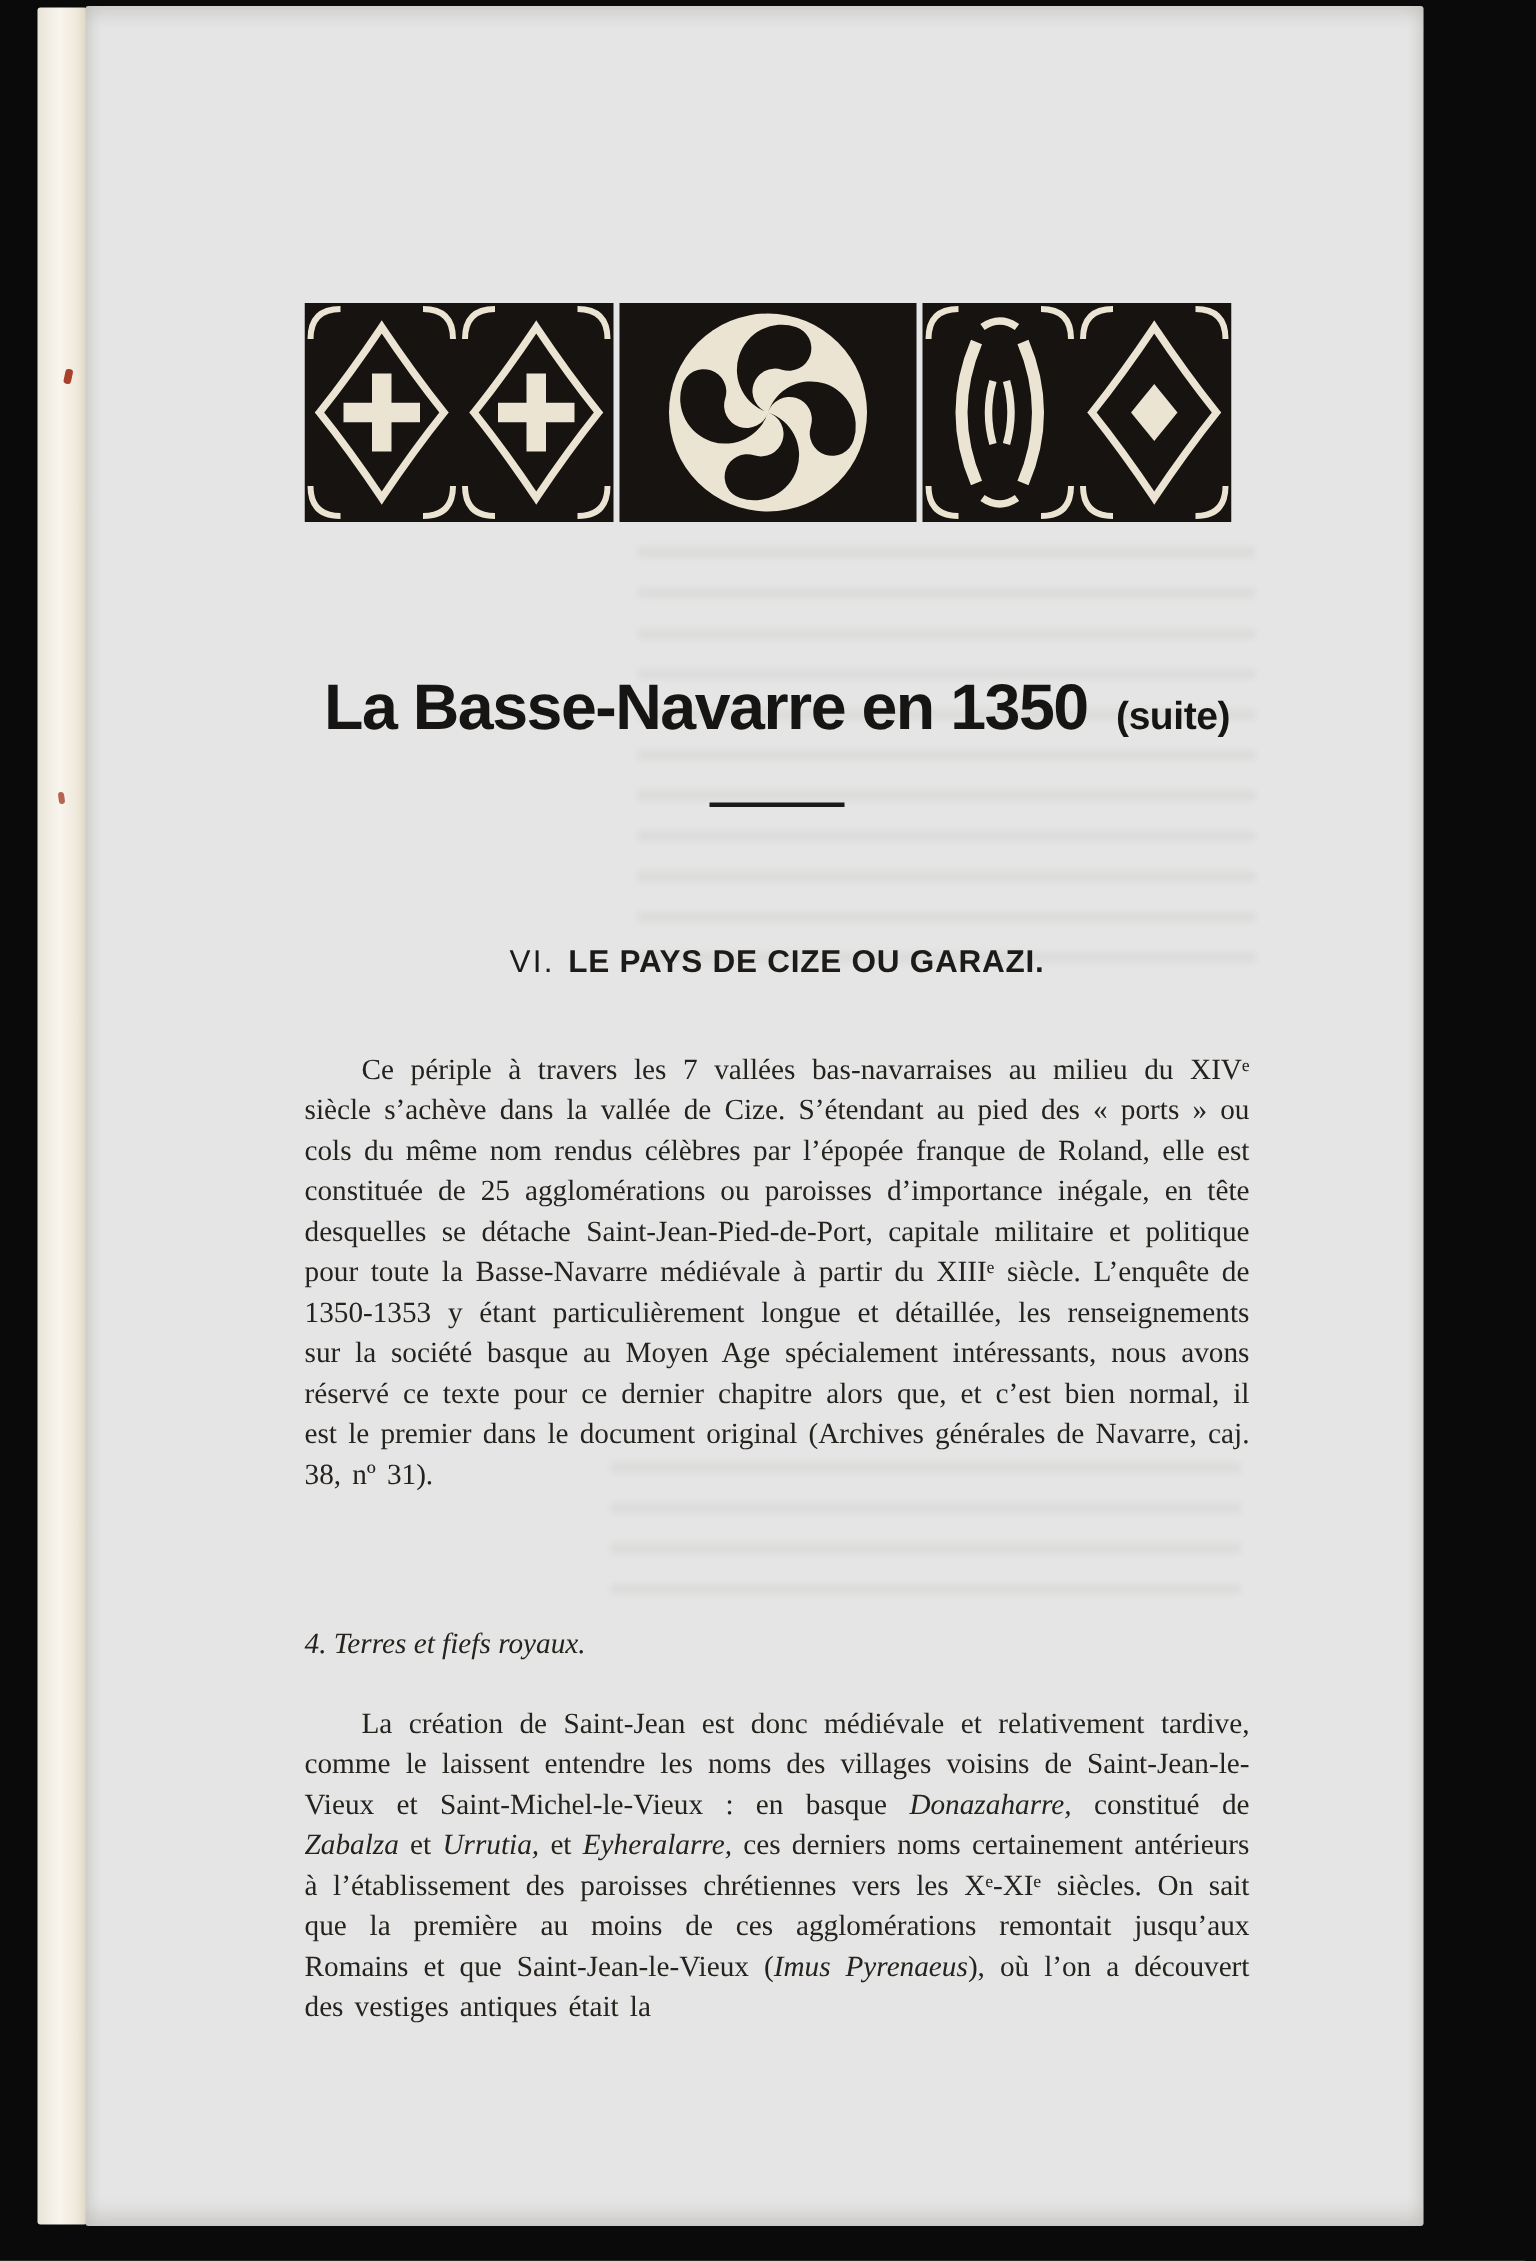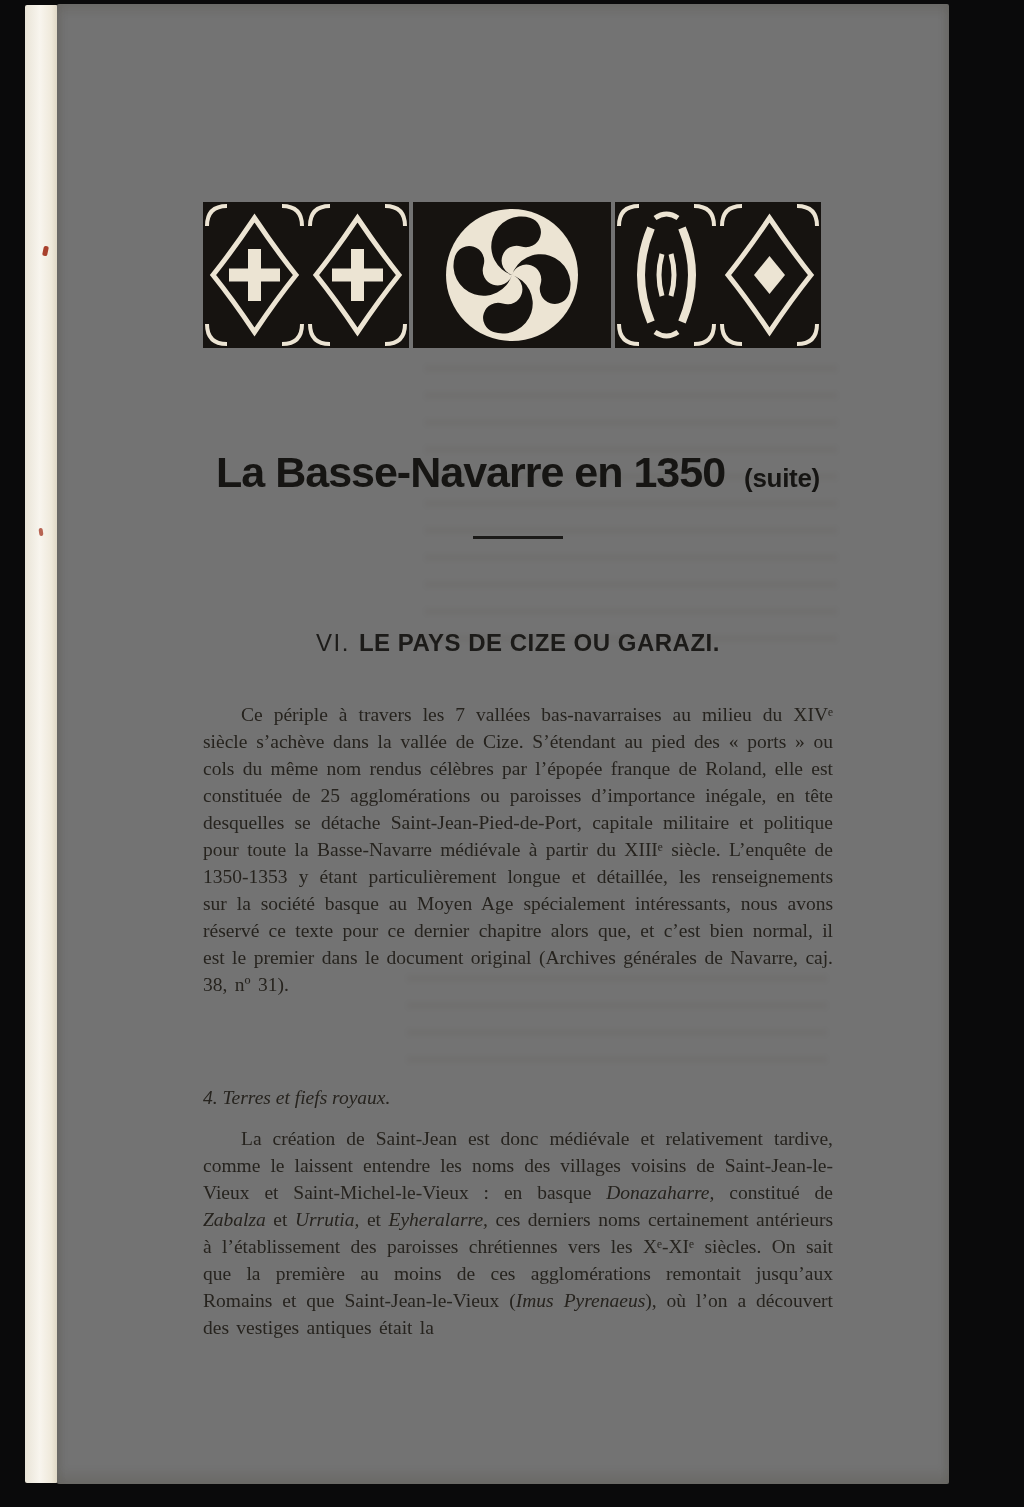--- a/index.html
+++ b/index.html
@@ -16,21 +16,21 @@
     background:linear-gradient(90deg,#e9e4d7 0,#f8f5ee 45%,#efe9db 80%,#ddd5c3 100%);
     border-radius:2px;
   }
   .thread{position:absolute;border-radius:2px;background:#a8402c;}
   .t1{left:18px;top:241px;width:5px;height:10px;transform:rotate(12deg);}
   .t2{left:14px;top:523px;width:4px;height:8px;opacity:.8;transform:rotate(-8deg);}
   
   .sheet{
     position:absolute;left:57px;top:4px;width:892px;height:1480px;
     border-radius:2px;
-    background:#737373;
+    background:#e5e5e5;
     background-image:linear-gradient(90deg,#d8cdb7 0,#e5dccا 0),
                      linear-gradient(90deg,#d9cfba 0,#e7dfcd 16px,#ece4d3 52px,#ece4d3 838px,#e6ddca 892px);
     box-shadow:inset 0 6px 10px rgba(60,50,30,.12), inset 0 -8px 12px rgba(60,50,30,.14);
   }
   
   .ghost{
     position:absolute;opacity:.05;filter:blur(2px);pointer-events:none;
     background:repeating-linear-gradient(to bottom,
       rgba(70,58,44,0) 0 9px, rgba(70,58,44,1) 9px 16px, rgba(70,58,44,0) 16px 27px);
   }
@@ -44,33 +44,33 @@
     margin:100px 0 0 0;text-align:center;white-space:nowrap;
     font-family:"Liberation Sans","DejaVu Sans",sans-serif;
     font-weight:700;font-size:43px;line-height:48px;letter-spacing:-1px;
     color:#161513;
   }
   .title .suffix{font-size:26px;letter-spacing:-.3px;margin-left:8px;}
   .rule{width:90px;height:3px;background:#1b1a18;margin:34px auto 0 auto;}
   .heading{
     margin:92px 0 0 0;text-align:center;
     font-family:"Liberation Sans","DejaVu Sans",sans-serif;
-    font-size:24px;line-height:24px;color:#1c1b19;font-weight:400;
+    font-size:21px;line-height:24px;color:#1c1b19;font-weight:400;
   }
   .heading .num{font-weight:400;letter-spacing:1.5px;margin-right:9px;}
   .heading .ht{font-weight:700;letter-spacing:.5px;}
   .body{
     margin:0;font-size:19.5px;line-height:27px;text-align:justify;
     word-spacing:2.5px;color:#26231e;hyphens:manual;
   }
   .p1{margin-top:46px;text-indent:38px;}
   .subheading{
     margin:86px 0 0 0;font-style:italic;font-size:19.5px;line-height:27px;color:#26231e;
   }
-  .p2{margin-top:14px;text-indent:38px;}
+  .p2{margin-top:26px;text-indent:38px;}
   .it{font-style:italic;}
 </style>
 </head>
 <body>
 
 <div class="scan">
 
   <div class="facing-edge">
     <span class="thread t1"></span>
     <span class="thread t2"></span>

